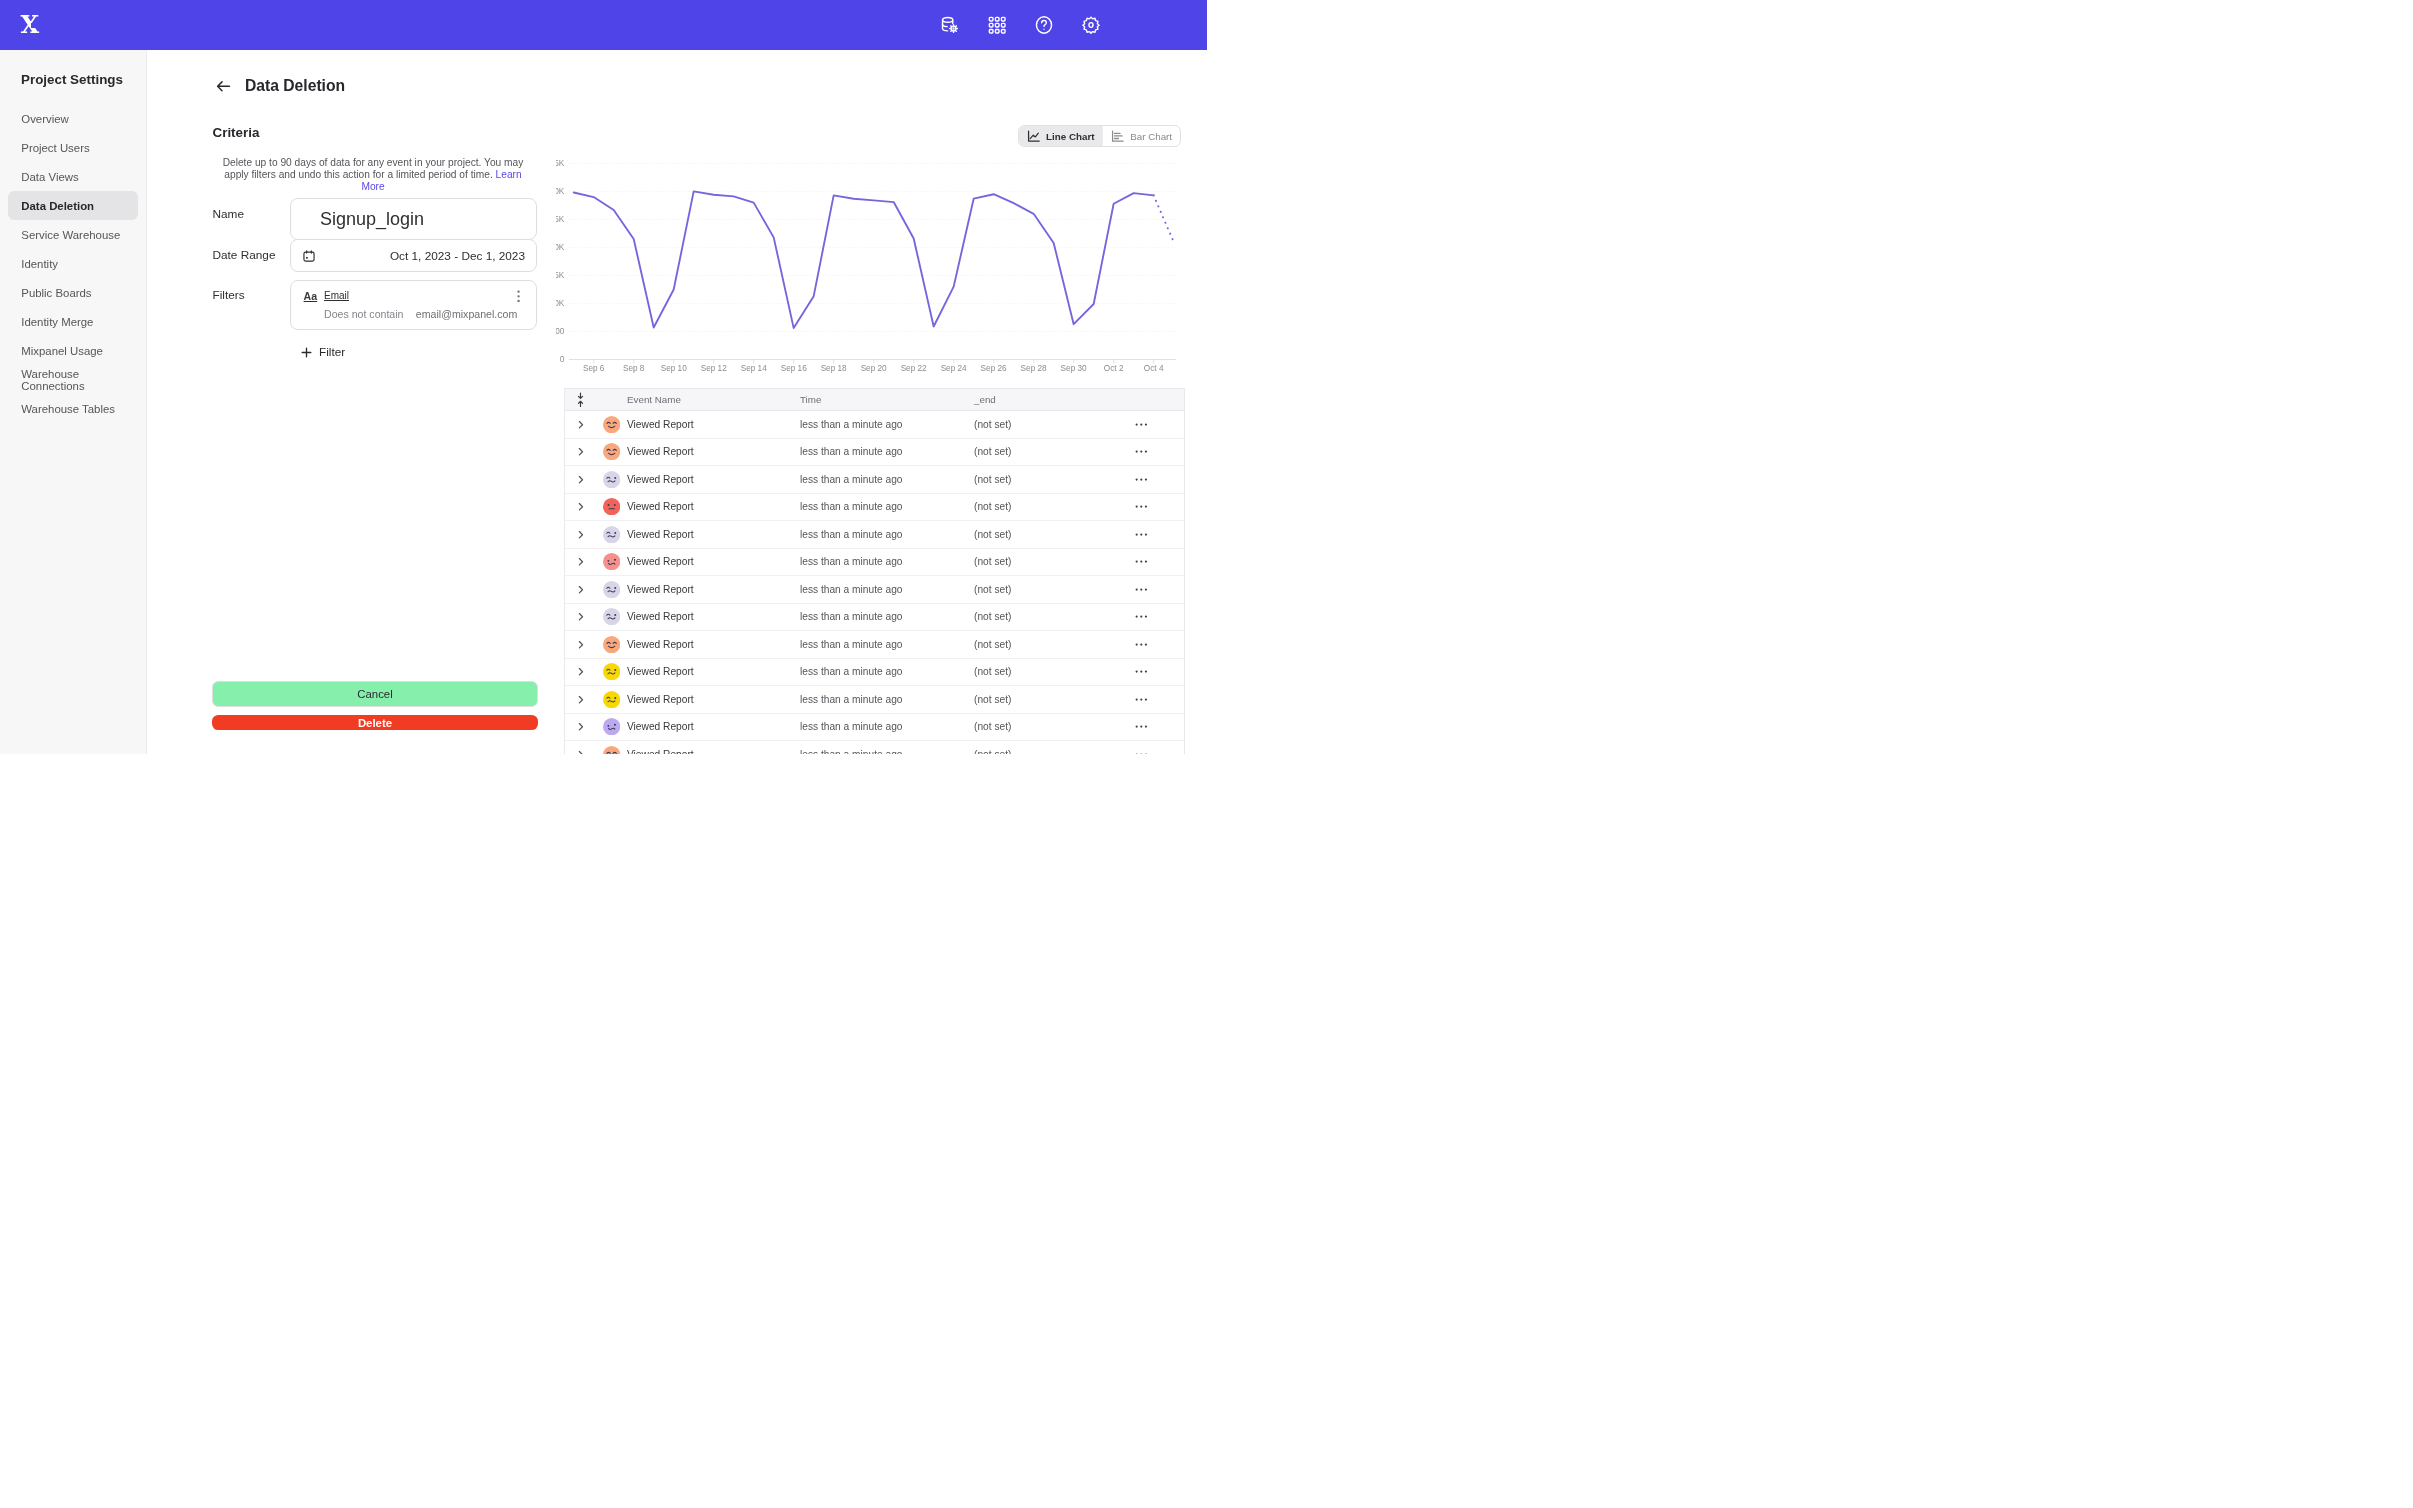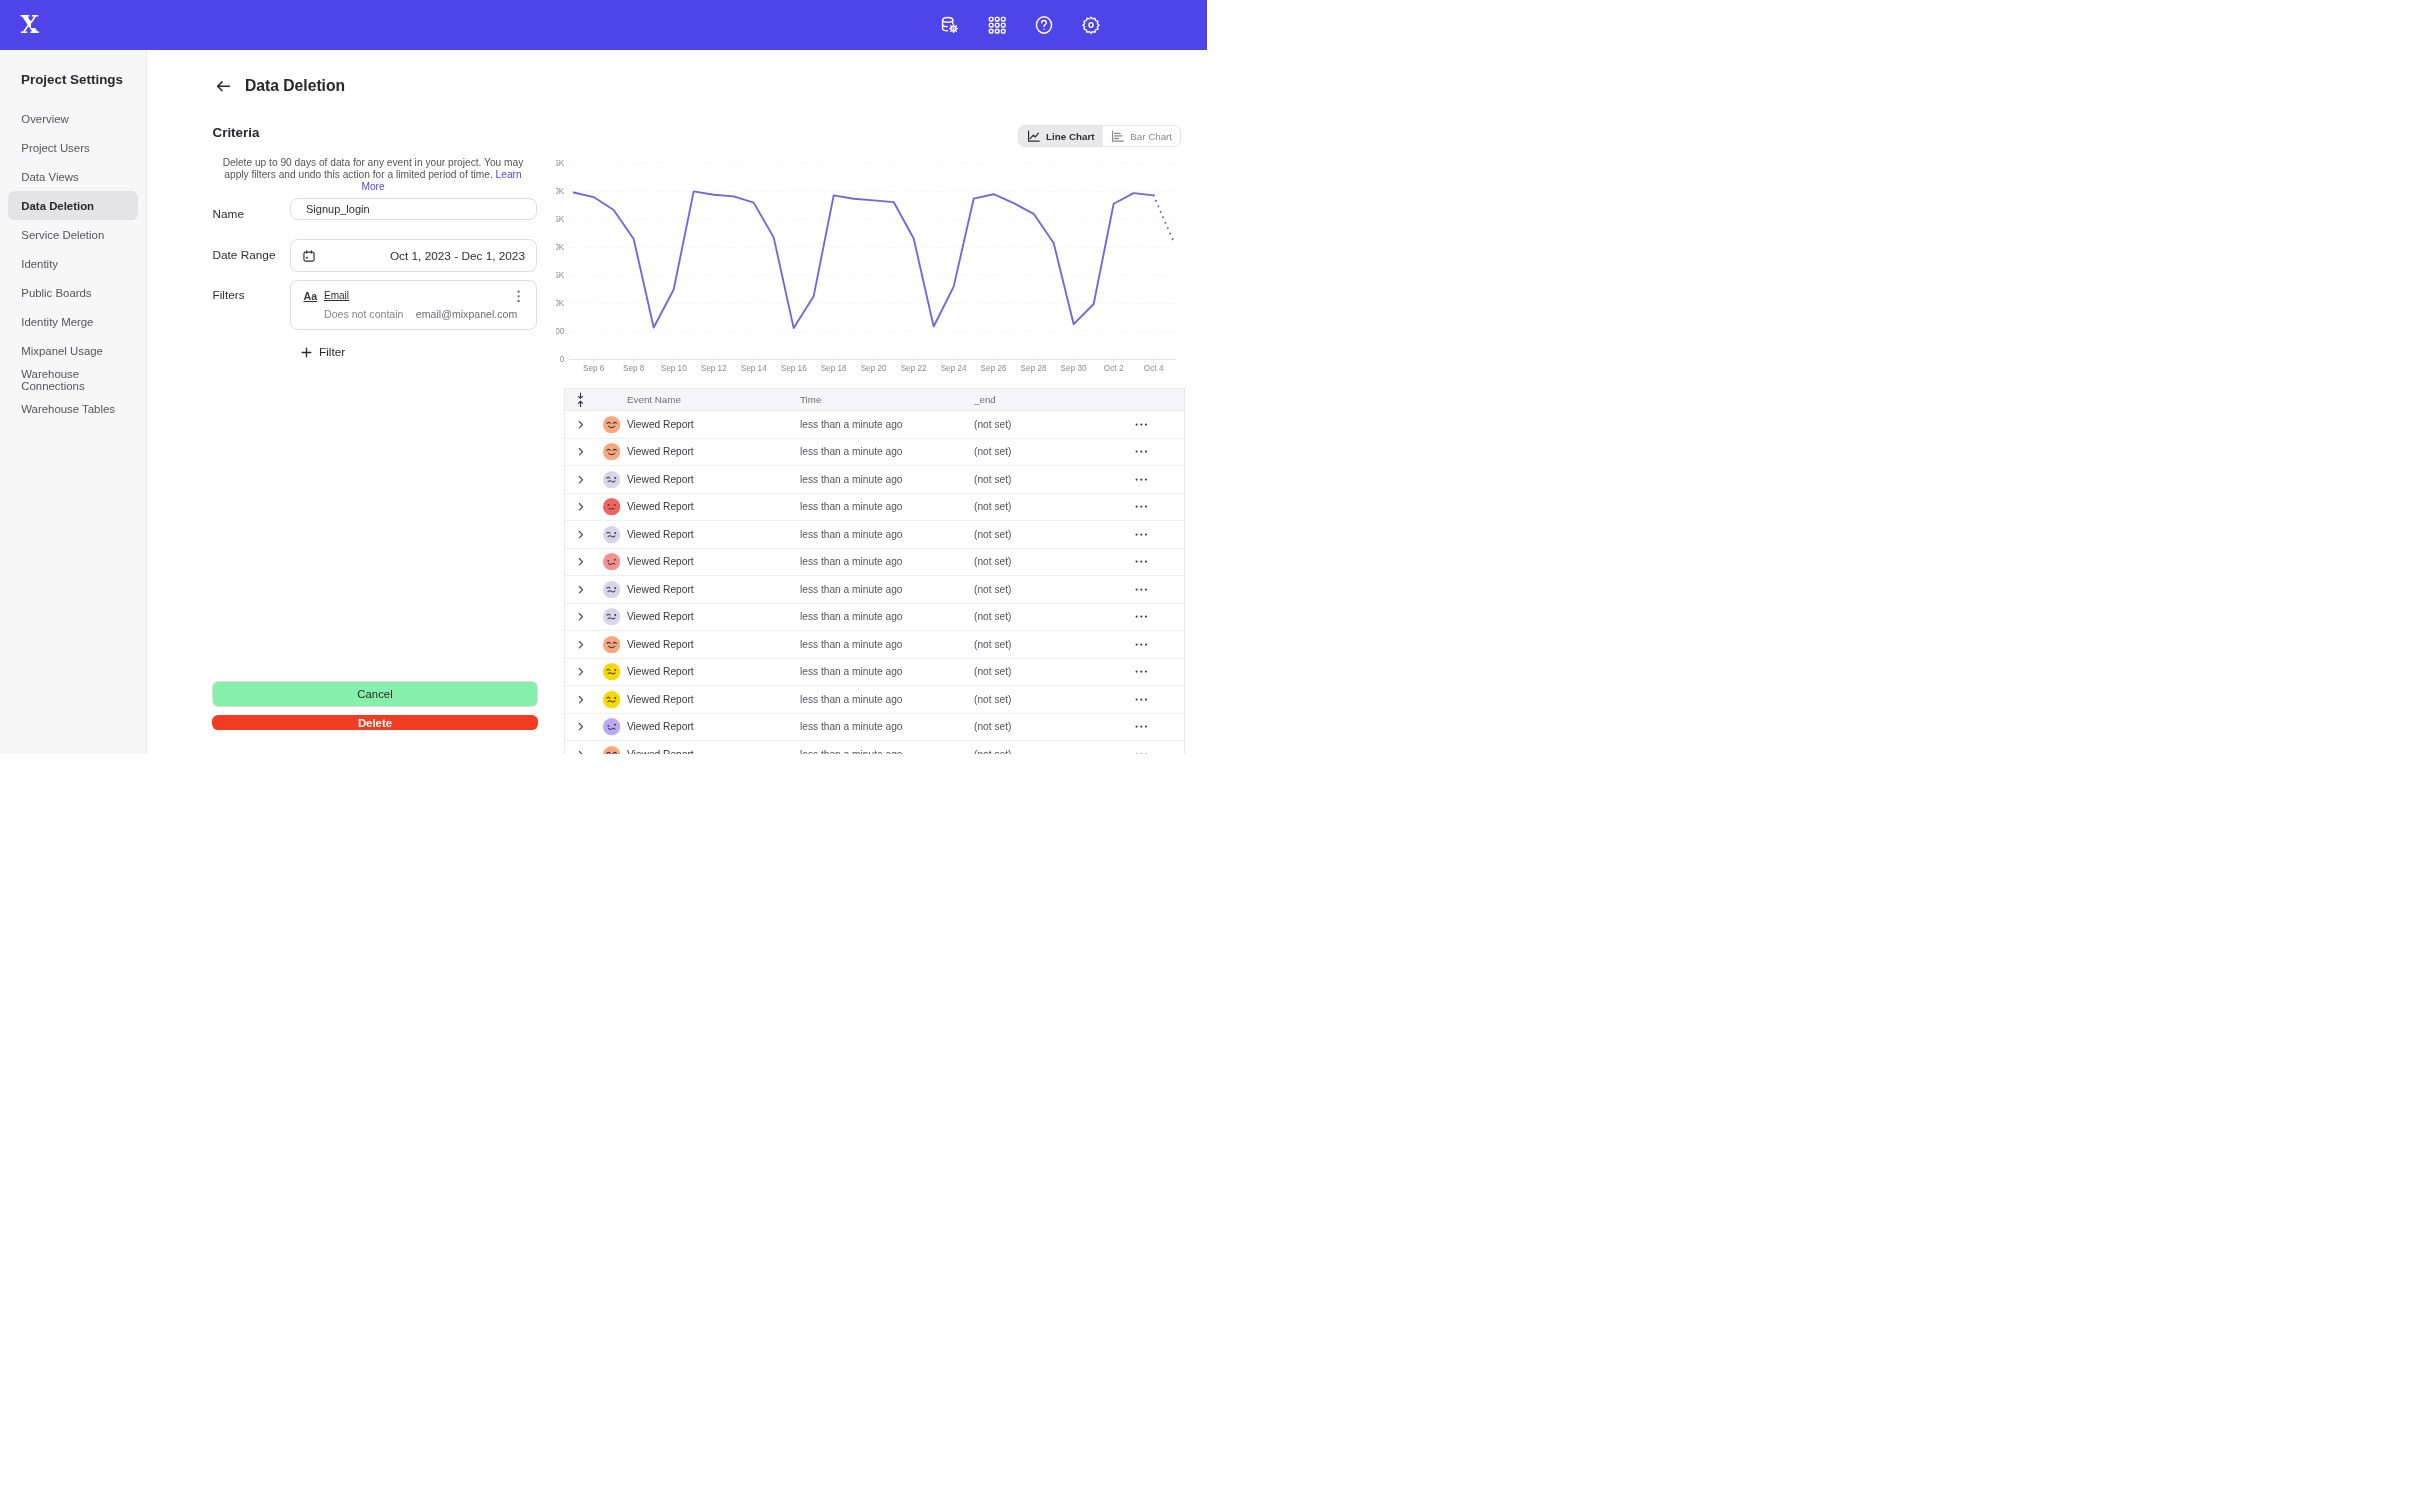--- a/index.html
+++ b/index.html
@@ -32,21 +32,21 @@
   .page-head{position:absolute;left:30px;top:27px;display:flex;align-items:center;gap:12.6px;}
   .back-btn{width:17.3px;height:17.3px;display:flex;align-items:center;justify-content:center;cursor:pointer;}
   .page-title{font-size:15.7px;font-weight:bold;color:#28282C;}
 
   .crit-head{position:absolute;left:27.5px;top:75px;font-size:13.4px;font-weight:bold;color:#28282C;}
   .crit-desc{position:absolute;left:27.5px;top:97px;width:321px;font-size:10.2px;line-height:12px;color:#55555A;text-align:center;}
   .learn-more{color:#5948E8;cursor:pointer;}
 
   .fld-label{position:absolute;left:27.5px;font-size:11.8px;color:#2F2F33;}
   .box{position:absolute;left:105px;width:247px;border:0.8px solid #DEDEE1;border-radius:7.9px;background:#fff;}
-  .name-box{top:148px;height:22px;display:flex;align-items:center;padding:0 15px;font-size:11px;}
+  .name-box{top:148px;height:42px;display:flex;align-items:center;padding:0 29px;font-size:18px;}
   .date-box{top:189px;height:33px;display:flex;align-items:center;gap:7.9px;padding:0 11px;font-size:11.8px;cursor:pointer;justify-content:space-between;}
   .filter-card{top:230px;height:50px;padding:7px 9.4px 0 12.6px;}
   .fc-row1{display:flex;align-items:center;text-decoration:underline;}
   .fc-aa{font-size:10.6px;font-weight:bold;color:#3A3A3F;width:20.4px;}
   .fc-prop{font-size:10px;color:#2F2F33;}
   .fc-kebab{margin-left:auto;width:15.7px;height:15.7px;display:flex;align-items:center;justify-content:center;cursor:pointer;}
   .fc-row2{margin-left:20.4px;margin-top:3.9px;font-size:10.6px;}
   .fc-op{color:#85858C;cursor:pointer;}
   .fc-val{color:#6F6F76;margin-left:9.4px;cursor:pointer;}
 
@@ -141,21 +141,21 @@
         <div class="sb-item">
           <span>Project Users</span>
         </div>
         <div class="sb-item">
           <span>Data Views</span>
         </div>
         <div class="sb-item selected">
           <span>Data Deletion</span>
         </div>
         <div class="sb-item">
-          <span>Service Deletion</span>
+          <span>Service Warehouse</span>
         </div>
         <div class="sb-item">
           <span>Identity</span>
         </div>
         <div class="sb-item">
           <span>Public Boards</span>
         </div>
         <div class="sb-item">
           <span>Identity Merge</span>
         </div>

